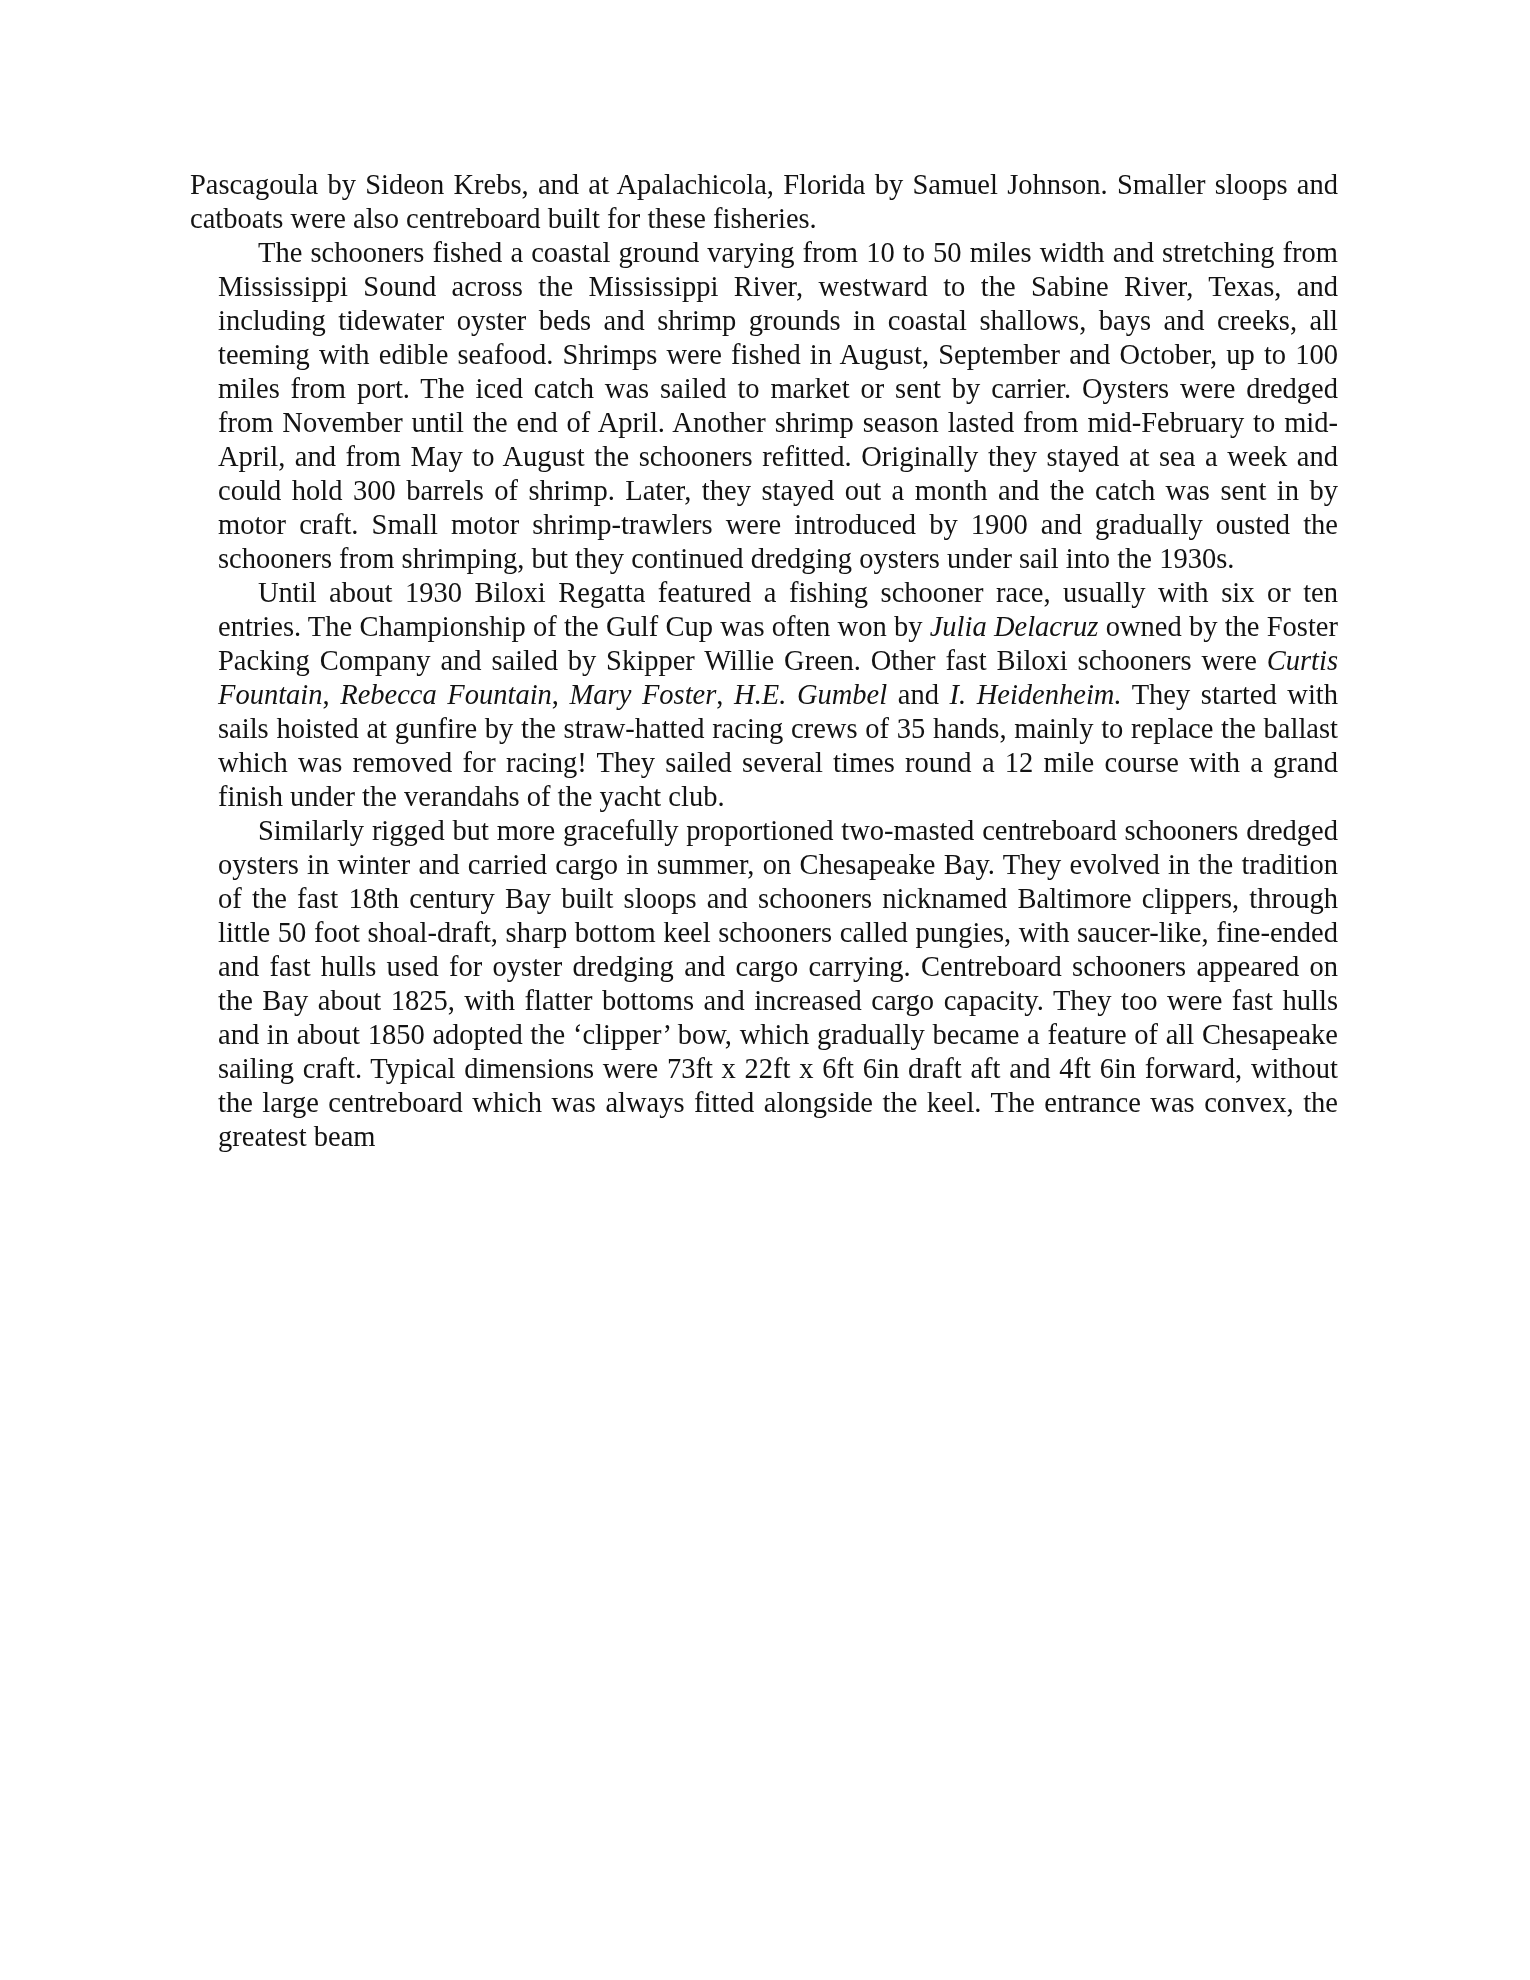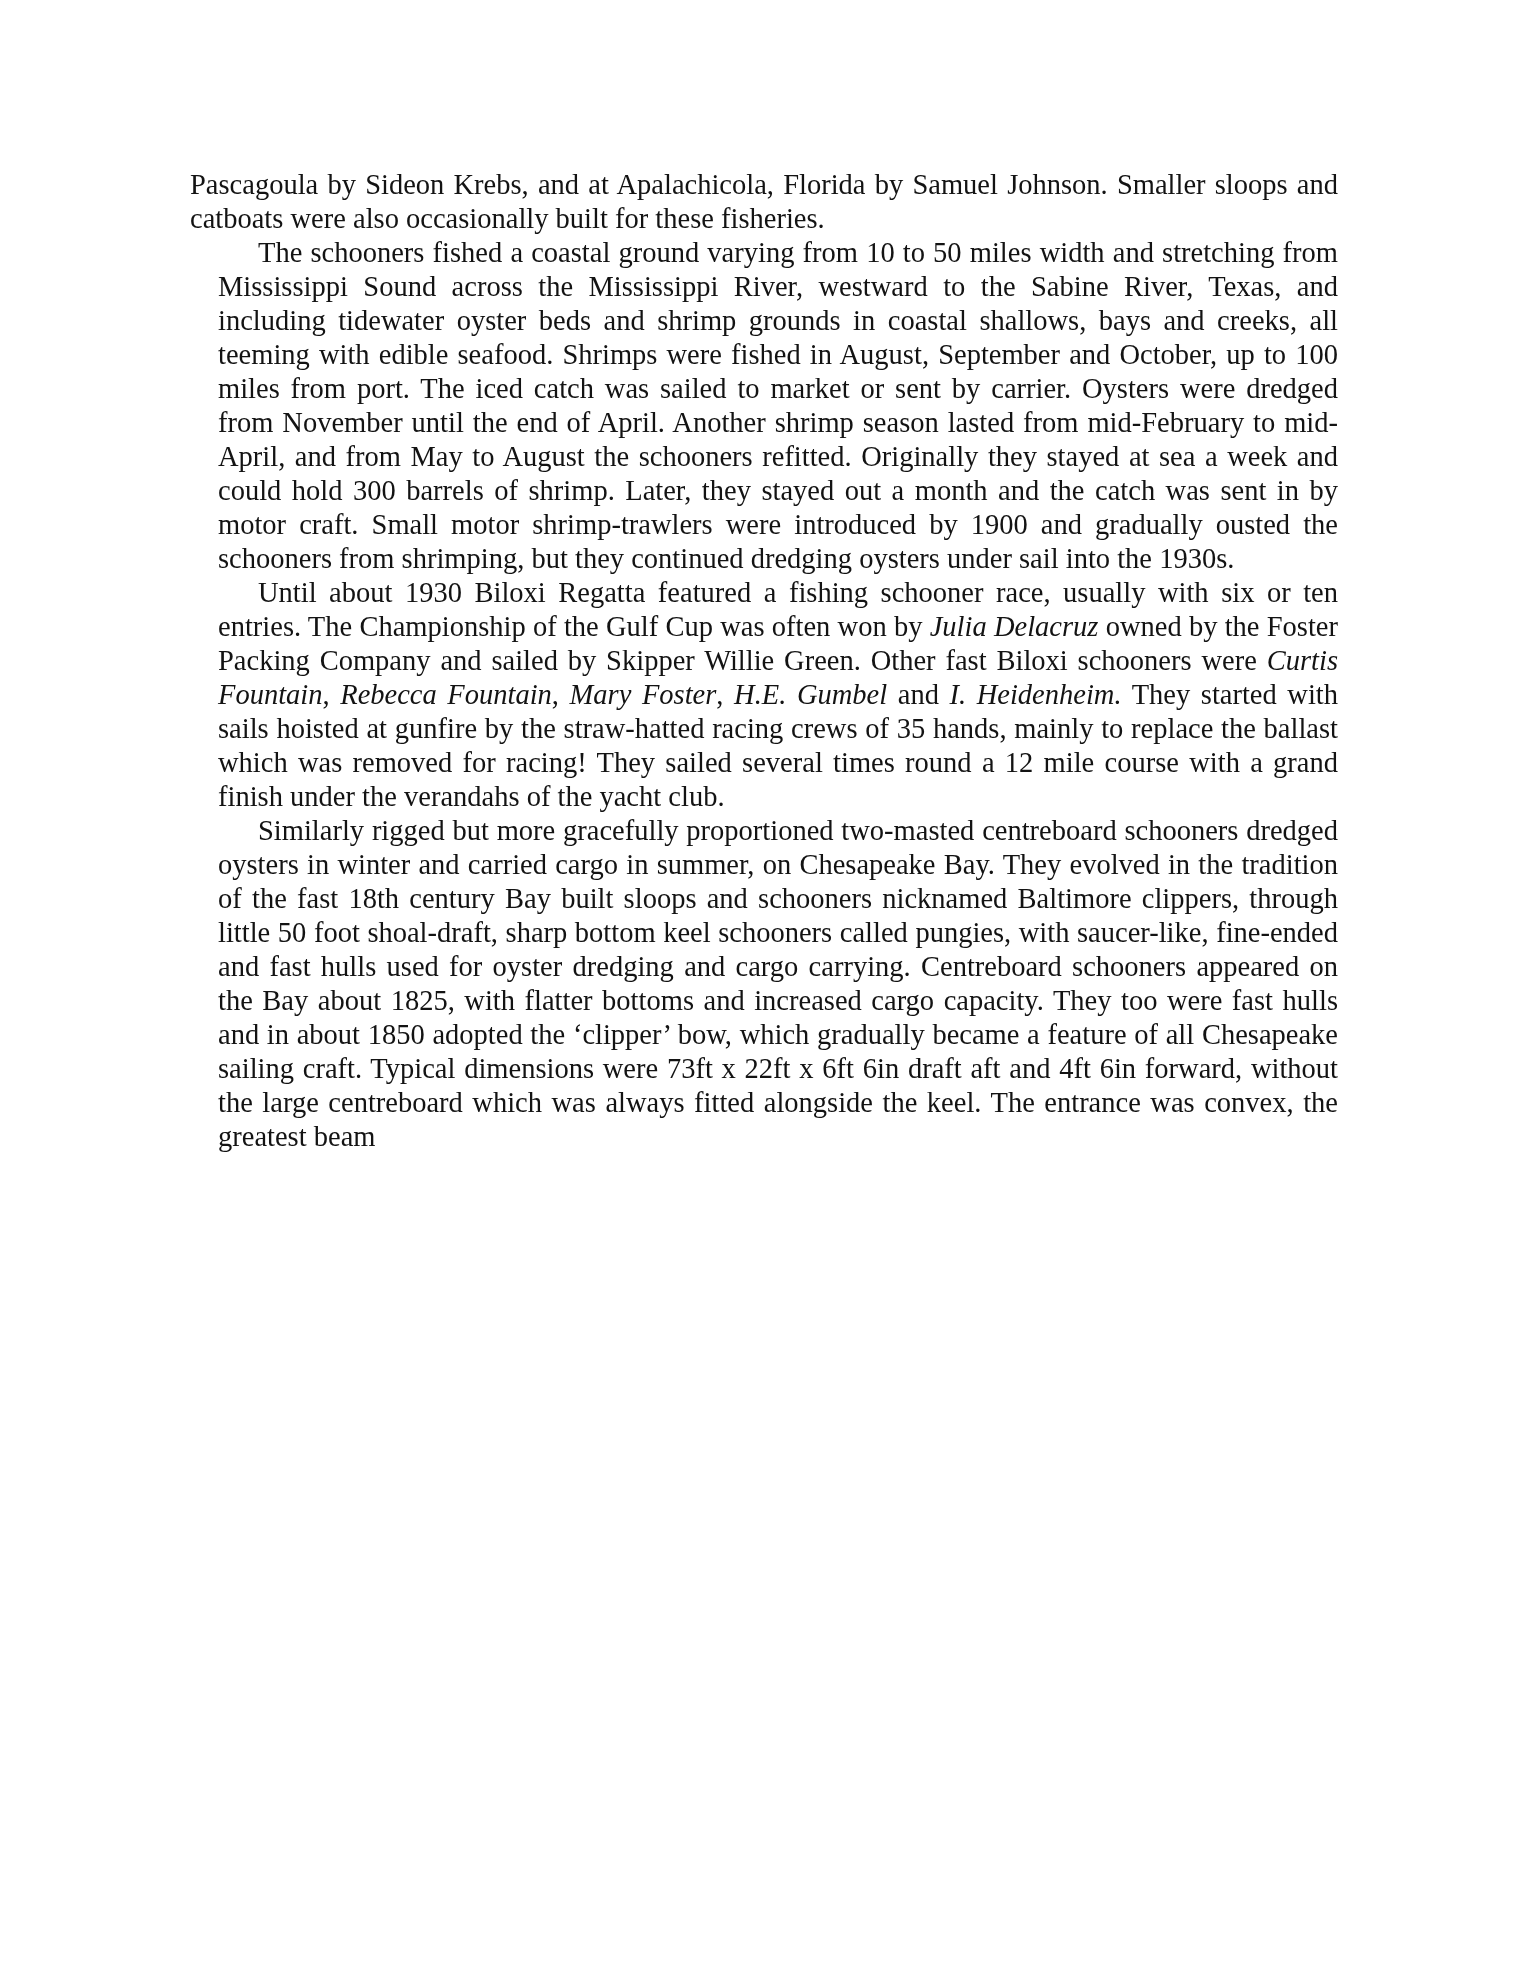--- a/index.html
+++ b/index.html
@@ -39,18 +39,18 @@
   }
   .text-block i {
     font-style: italic;
   }
 </style>
 </head>
 <body>
 
 <div class="page">
   <div class="text-block">
-      <p><span>Pascagoula by Sideon Krebs, and at Apalachicola, Florida by Samuel Johnson. Smaller sloops and catboats were also occasionally built for these fisheries.</span></p>
+      <p><span>Pascagoula by Sideon Krebs, and at Apalachicola, Florida by Samuel Johnson. Smaller sloops and catboats were also centreboard built for these fisheries.</span></p>
       <p class="indent"><span>The schooners fished a coastal ground varying from 10 to 50 miles width and stretching from Mississippi Sound across the Mississippi River, westward to the Sabine River, Texas, and including tidewater oyster beds and shrimp grounds in coastal shallows, bays and creeks, all teeming with edible seafood. Shrimps were fished in August, September and October, up to 100 miles from port. The iced catch was sailed to market or sent by carrier. Oysters were dredged from November until the end of April. Another shrimp season lasted from mid-February to mid-April, and from May to August the schooners refitted. Originally they stayed at sea a week and could hold 300 barrels of shrimp. Later, they stayed out a month and the catch was sent in by motor craft. Small motor shrimp-trawlers were introduced by 1900 and gradually ousted the schooners from shrimping, but they continued dredging oysters under sail into the 1930s.</span></p>
       <p class="indent"><span>Until about 1930 Biloxi Regatta featured a fishing schooner race, usually with six or ten entries. The Championship of the Gulf Cup was often won by </span><i>Julia Delacruz</i><span> owned by the Foster Packing Company and sailed by Skipper Willie Green. Other fast Biloxi schooners were </span><i>Curtis Fountain</i><span>, </span><i>Rebecca Fountain</i><span>, </span><i>Mary Foster</i><span>, </span><i>H.E. Gumbel</i><span> and </span><i>I. Heidenheim.</i><span> They started with sails hoisted at gunfire by the straw-hatted racing crews of 35 hands, mainly to replace the ballast which was removed for racing! They sailed several times round a 12 mile course with a grand finish under the verandahs of the yacht club.</span></p>
       <p class="indent"><span>Similarly rigged but more gracefully proportioned two-masted centreboard schooners dredged oysters in winter and carried cargo in summer, on Chesapeake Bay. They evolved in the tradition of the fast 18th century Bay built sloops and schooners nicknamed Baltimore clippers, through little 50 foot shoal-draft, sharp bottom keel schooners called pungies, with saucer-like, fine-ended and fast hulls used for oyster dredging and cargo carrying. Centreboard schooners appeared on the Bay about 1825, with flatter bottoms and increased cargo capacity. They too were fast hulls and in about 1850 adopted the ‘clipper’ bow, which gradually became a feature of all Chesapeake sailing craft. Typical dimensions were 73ft x 22ft x 6ft 6in draft aft and 4ft 6in forward, without the large centreboard which was always fitted alongside the keel. The entrance was convex, the greatest beam</span></p>
     </div>
 </div>
 
 </body></html>

